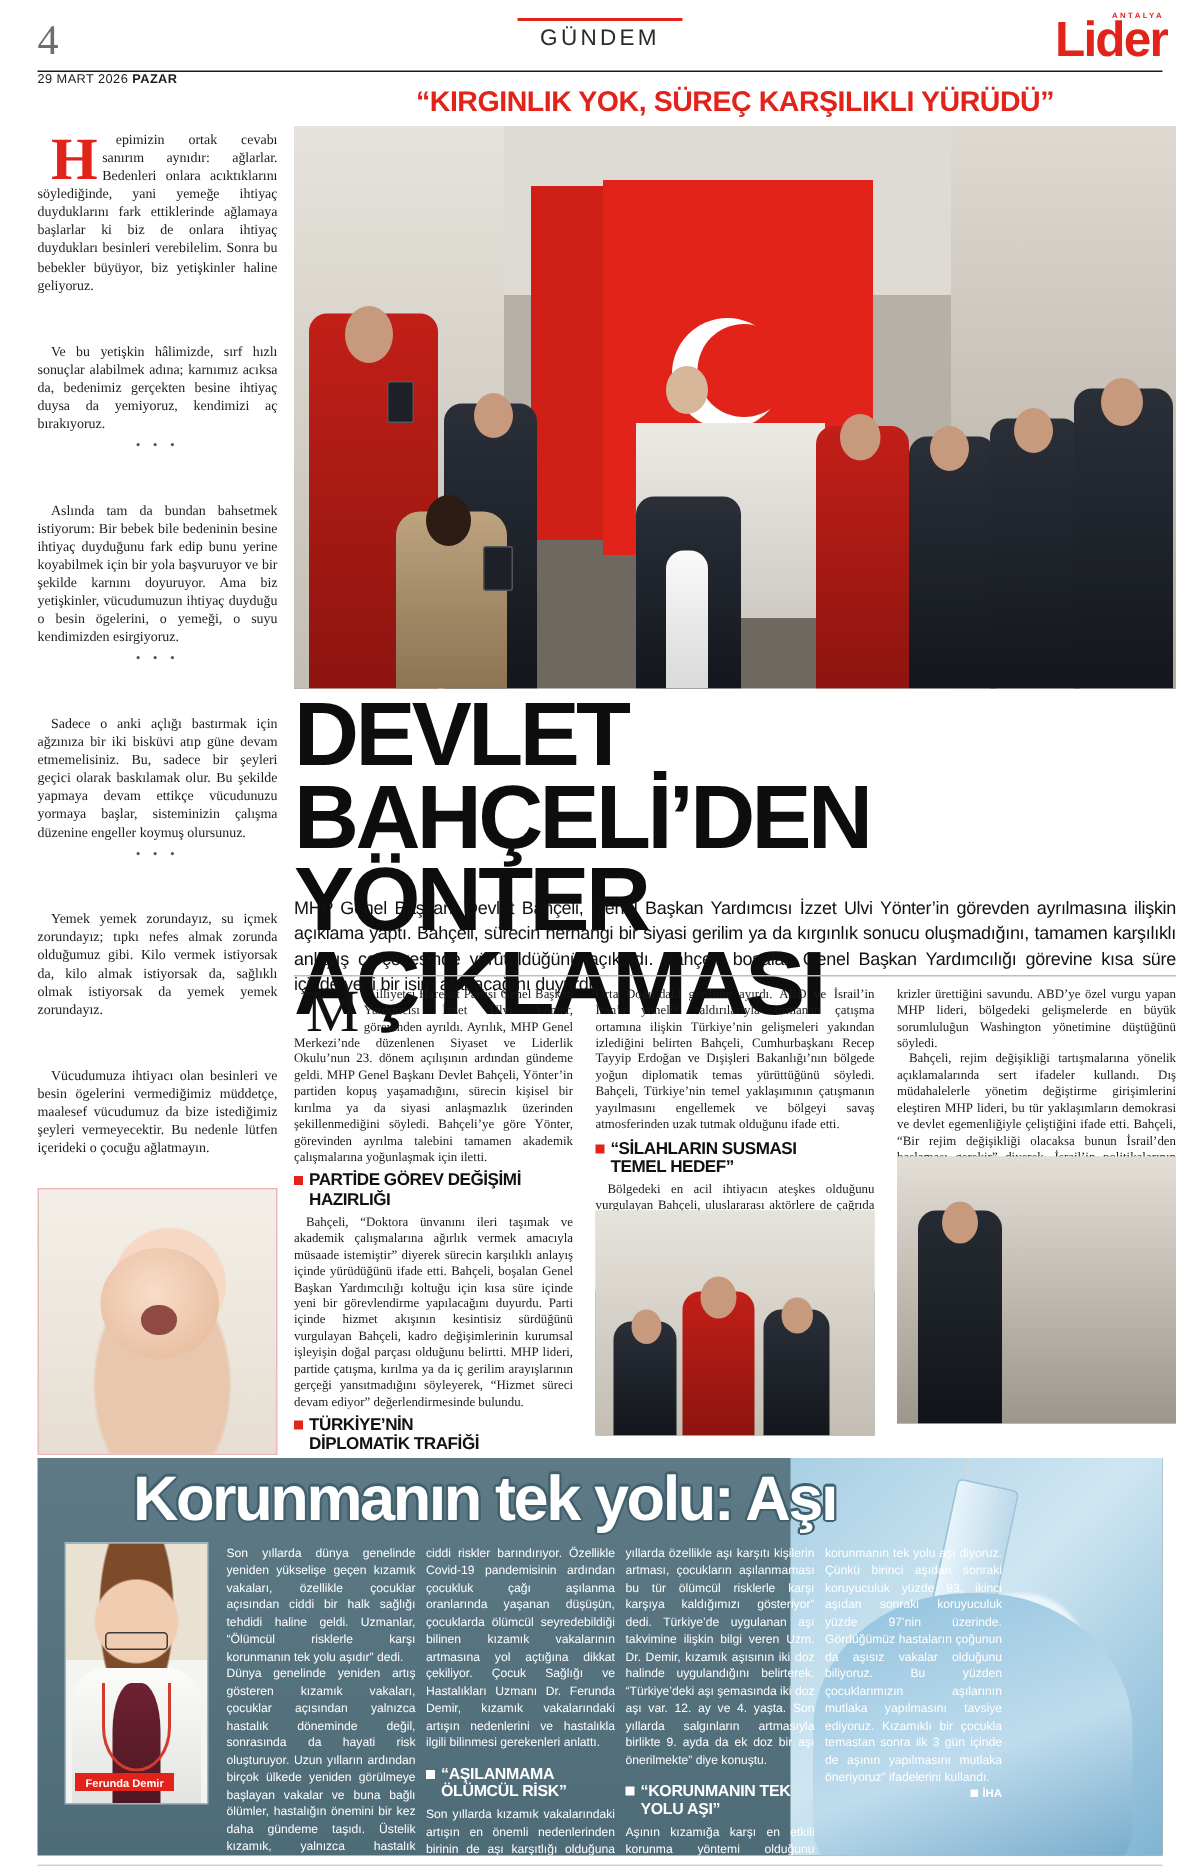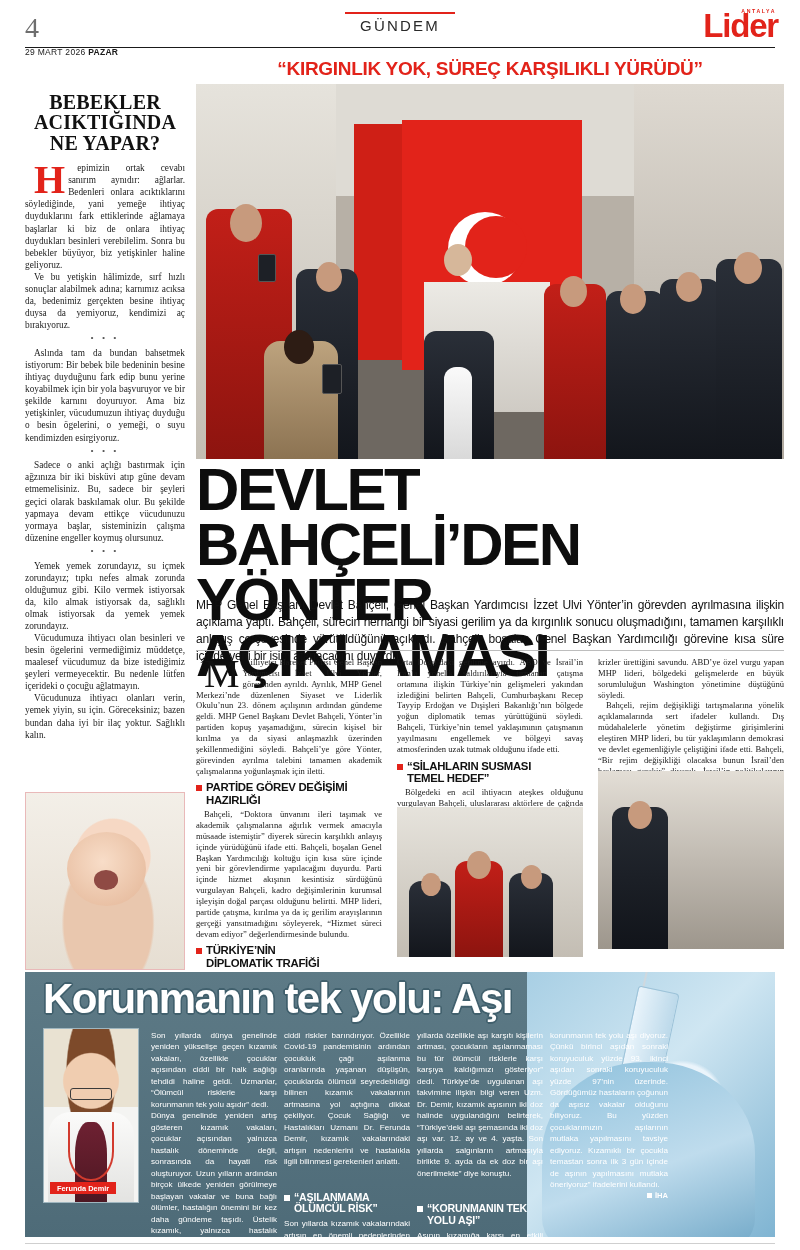--- a/index.html
+++ b/index.html
@@ -67,21 +67,21 @@
   .byline-redbar { position:absolute; left:0; top:14px; width:74px; height:2.6px; background:#e2231a; }
   .byline-redbar2 { position:absolute; left:0; top:98px; width:74px; height:2.6px; background:#e2231a; }
 
   .col-title {
     font-family:"Liberation Serif", serif; font-weight:700; font-size:20px;
     line-height:1.02; text-align:center; color:#111; letter-spacing:.2px;
     margin-top:4px; margin-bottom:9px;
   }
   .col-body { font-size:9.3px; line-height:1.3; text-align:justify; color:#1b1b1b; hyphens:auto; }
   .col-body p { text-indent:9px; margin-bottom:0; }
-  .col-body p.nodrop { text-indent:9px; }
+  .col-body p.nodrop { text-indent:9px;margin-top:32px; }
   .dropcap {
     float:left; font-family:"Liberation Serif", serif; font-size:40px; line-height:.78;
     font-weight:700; color:#e2231a; margin:2px 3px 0 0;
   }
   .stars { text-align:center; letter-spacing:3px; color:#555; font-size:9px; margin:2px 0; }
 
   .baby-photo {
     position:absolute; left:25px; top:792px; width:160px; height:178px;
     border:1.3px solid #e9b9b9;
     background:
@@ -214,20 +214,21 @@
     border-radius:48% 48% 18% 18%;
     background:linear-gradient(160deg,#8fc1dc,#bfdced 55%,#6ea6c6);
   }
   .health-title {
     position:absolute; left:18px; top:6px; width:560px;
     font-family:"Liberation Sans", sans-serif; font-weight:700;
     font-size:42px; line-height:1; letter-spacing:-1.6px; color:#ffffff;
     text-shadow:
       -1.6px 0 0 #41606d, 1.6px 0 0 #41606d, 0 -1.6px 0 #41606d, 0 1.6px 0 #41606d,
       -1.2px -1.2px 0 #41606d, 1.2px -1.2px 0 #41606d, -1.2px 1.2px 0 #41606d, 1.2px 1.2px 0 #41606d;
+    text-align: center;
   }
   .doc-photo {
     position:absolute; left:18px; top:56px; width:96px; height:175px;
     border:1.5px solid #9fb6bf;
     background:
       radial-gradient(circle at 50% 30%, #f0cdb0 0 21%, rgba(240,205,176,0) 22%),
       radial-gradient(ellipse at 50% 26%, #7d4a2a 0 36%, rgba(125,74,42,0) 38%),
       linear-gradient(#e9e2d2 0 45%, #f4f4f2 45% 100%);
     overflow:hidden;
     text-align:right;
@@ -258,21 +259,21 @@
     position:absolute; top:0; width:126px;
     font-family:"Liberation Sans", sans-serif; font-size:8.1px; line-height:1.42;
     color:#ffffff; text-align:justify; hyphens:auto;
   }
   .hcol.h1 { left:0; }
   .hcol.h2 { left:133px; }
   .hcol.h3 { left:266px; }
   .hcol.h4 { left:399px; width:118px; }
   .hsub {
     font-family:"Liberation Sans", sans-serif; font-weight:700; font-size:10.6px;
-    line-height:1.1; color:#fff; margin:24px 0 3px; letter-spacing:-.2px;
+    line-height:1.1; color:#fff; margin:10px 0 3px; letter-spacing:-.2px;
   }
   .hsub .sq { display:inline-block; width:6px; height:6px; background:#ffffff; margin-right:4px; }
   .hsub .ind { display:block; padding-left:10px; }
   .h-src { font-size:7.6px; font-weight:700; }
   .h-src .sq { display:inline-block; width:5px; height:5px; background:#fff; margin-right:3px; }
   .bottom-rule { position:absolute; left:25px; top:1243px; width:750px; border-top:1px solid #cfcfcf; }
 </style>
 </head>
 <body>
 
@@ -290,21 +291,20 @@
       <div class="section-name">GÜNDEM</div>
     </div>
     <div class="brand">
       <div class="brand-sub">ANTALYA</div>
       <div class="brand-name">Lider</div>
     </div>
   </div>
 
   <div class="colm">
 
-    <div class="col-title">BEBEKLER ACIKTIĞINDA NE YAPAR?</div>
 
     <div class="col-body">
       <p><span class="dropcap">H</span><span>epimizin ortak cevabı sanırım aynıdır: ağlarlar. Bedenleri onlara acıktıklarını söylediğinde, yani yemeğe ihtiyaç duyduklarını fark ettiklerinde ağlamaya başlarlar ki biz de onlara ihtiyaç duydukları besinleri verebilelim. Sonra bu bebekler büyüyor, biz yetişkinler haline geliyoruz.</span></p>
       <p class="nodrop">Ve bu yetişkin hâlimizde, sırf hızlı sonuçlar alabilmek adına; karnımız acıksa da, bedenimiz gerçekten besine ihtiyaç duysa da yemiyoruz, kendimizi aç bırakıyoruz.</p>
       <div class="stars">• • •</div>
       <p class="nodrop">Aslında tam da bundan bahsetmek istiyorum: Bir bebek bile bedeninin besine ihtiyaç duyduğunu fark edip bunu yerine koyabilmek için bir yola başvuruyor ve bir şekilde karnını doyuruyor. Ama biz yetişkinler, vücudumuzun ihtiyaç duyduğu o besin ögelerini, o yemeği, o suyu kendimizden esirgiyoruz.</p>
       <div class="stars">• • •</div>
       <p class="nodrop">Sadece o anki açlığı bastırmak için ağzınıza bir iki bisküvi atıp güne devam etmemelisiniz. Bu, sadece bir şeyleri geçici olarak baskılamak olur. Bu şekilde yapmaya devam ettikçe vücudunuzu yormaya başlar, sisteminizin çalışma düzenine engeller koymuş olursunuz.</p>
       <div class="stars">• • •</div>
       <p class="nodrop">Yemek yemek zorundayız, su içmek zorundayız; tıpkı nefes almak zorunda olduğumuz gibi. Kilo vermek istiyorsak da, kilo almak istiyorsak da, sağlıklı olmak istiyorsak da yemek yemek zorundayız.</p>

